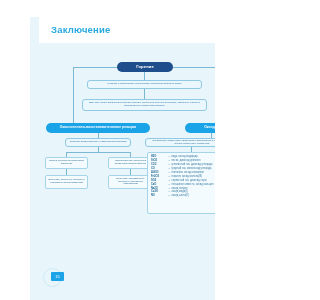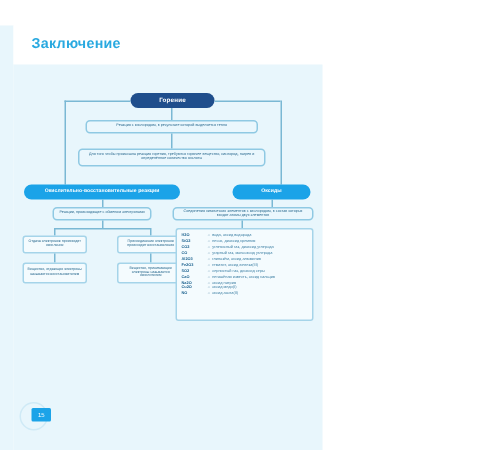--- a/index.html
+++ b/index.html
@@ -13,20 +13,21 @@
     font-family: "Liberation Sans", sans-serif;
     overflow: hidden;
   }
 
   .slide {
     position: relative;
     width: 215px;
     height: 300px;
     background: #ffffff;
     box-sizing: border-box;
+    margin-left: 30px;
   }
 
   
   .top-band {
     position: absolute;
     left: 0; top: 0;
     width: 215px; height: 17px;
     background: #ffffff;
   }
   .left-rail {

